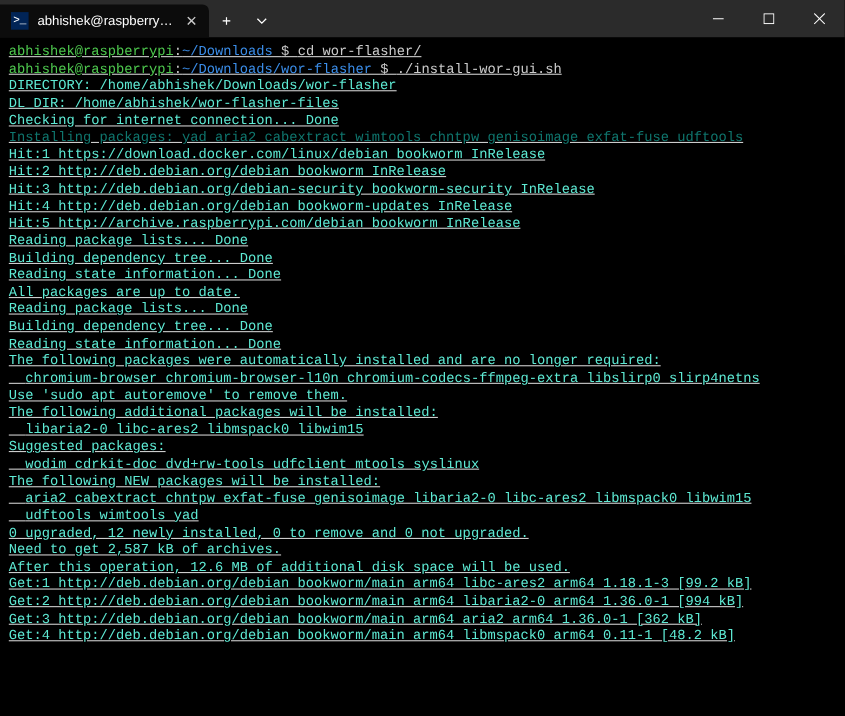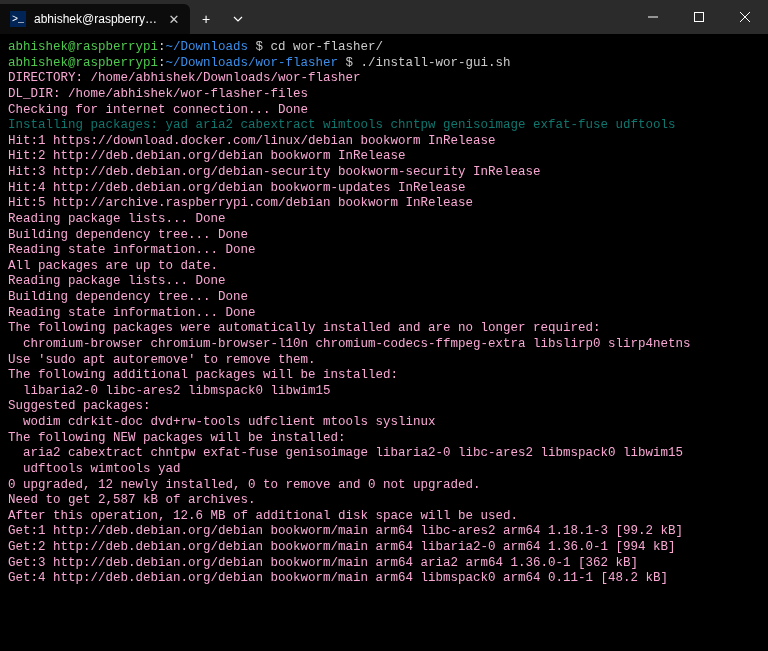--- a/index.html
+++ b/index.html
@@ -93,28 +93,29 @@
     cursor: pointer;
   }
   .win-btn svg { stroke: #ffffff; fill: none; }
   .terminal {
     padding: 6px 8px;
     line-height: 1.25;
     white-space: pre;
     background: #000000;
     height: calc(651px - 34px);
     overflow: hidden;
+    text-decoration: underline;
   }
   .line { white-space: pre-wrap; }
   .prompt-user { color: #4ec94e; }
   .prompt-path { color: #3b8eea; }
   .prompt-dollar { color: #cccccc; }
   .cmd { color: #cccccc; }
   .cyan { color: #0f766e; }
-  .white { color: #f9a8d4; }
+  .white { color: #5eead4; }
 </style>
 </head>
 <body>
 
 <div class="title-bar">
   <div class="tab">
     <span class="tab-icon">&gt;_</span>
     <span class="tab-title">abhishek@raspberrypi: ~/Dow</span>
     <span class="tab-close">✕</span>
   </div>

